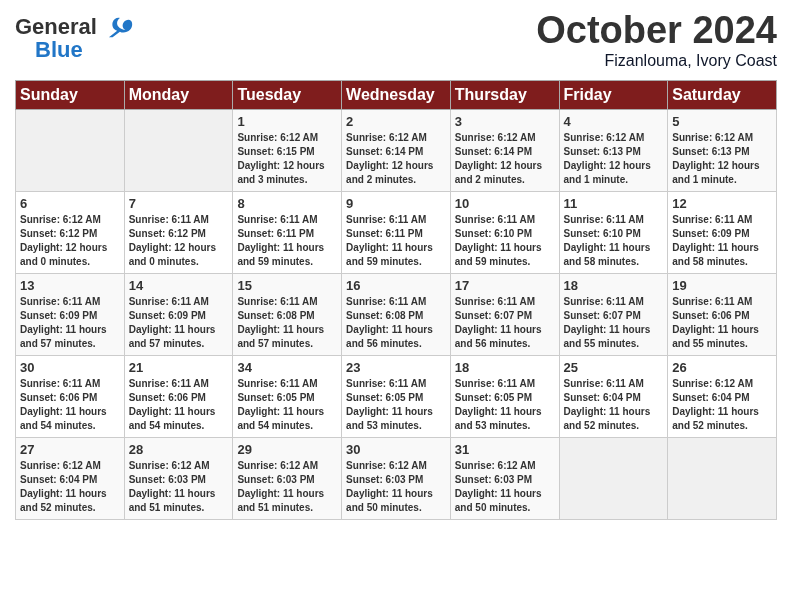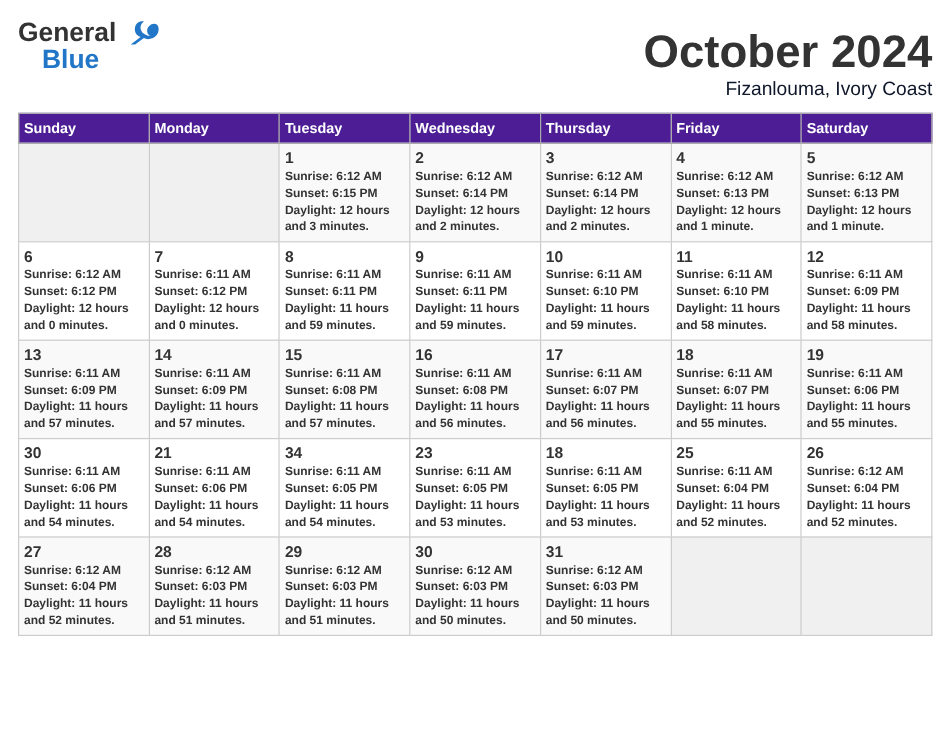--- a/index.html
+++ b/index.html
@@ -24,41 +24,40 @@
       align-items: center;
       margin-top: 5px;
     }
     .logo-bird {
       width: 28px;
       height: 22px;
       margin-left: 2px;
     }
     .title-area {
       text-align: right;
-      margin-top: 14px;
     }
     .month-title {
       font-size: 38px;
       font-weight: bold;
       color: #333;
       line-height: 1.1;
     }
     .subtitle {
       font-size: 16px;
       color: #0f172a;
     }
     table {
       width: 100%;
       border-collapse: collapse;
       table-layout: fixed;
     }
     thead tr th {
-      background-color: #4c1d95;
+      background-color: #7f1d1d;
       color: #fff;
-      font-size: 12px;
+      font-size: 16px;
       font-weight: bold;
       padding: 5px 4px;
       text-align: left;
       border: 1px solid #aaa;
     }
     tbody tr td {
       vertical-align: top;
       border: 1px solid #ccc;
       padding: 4px 4px;
       font-size: 10px;

